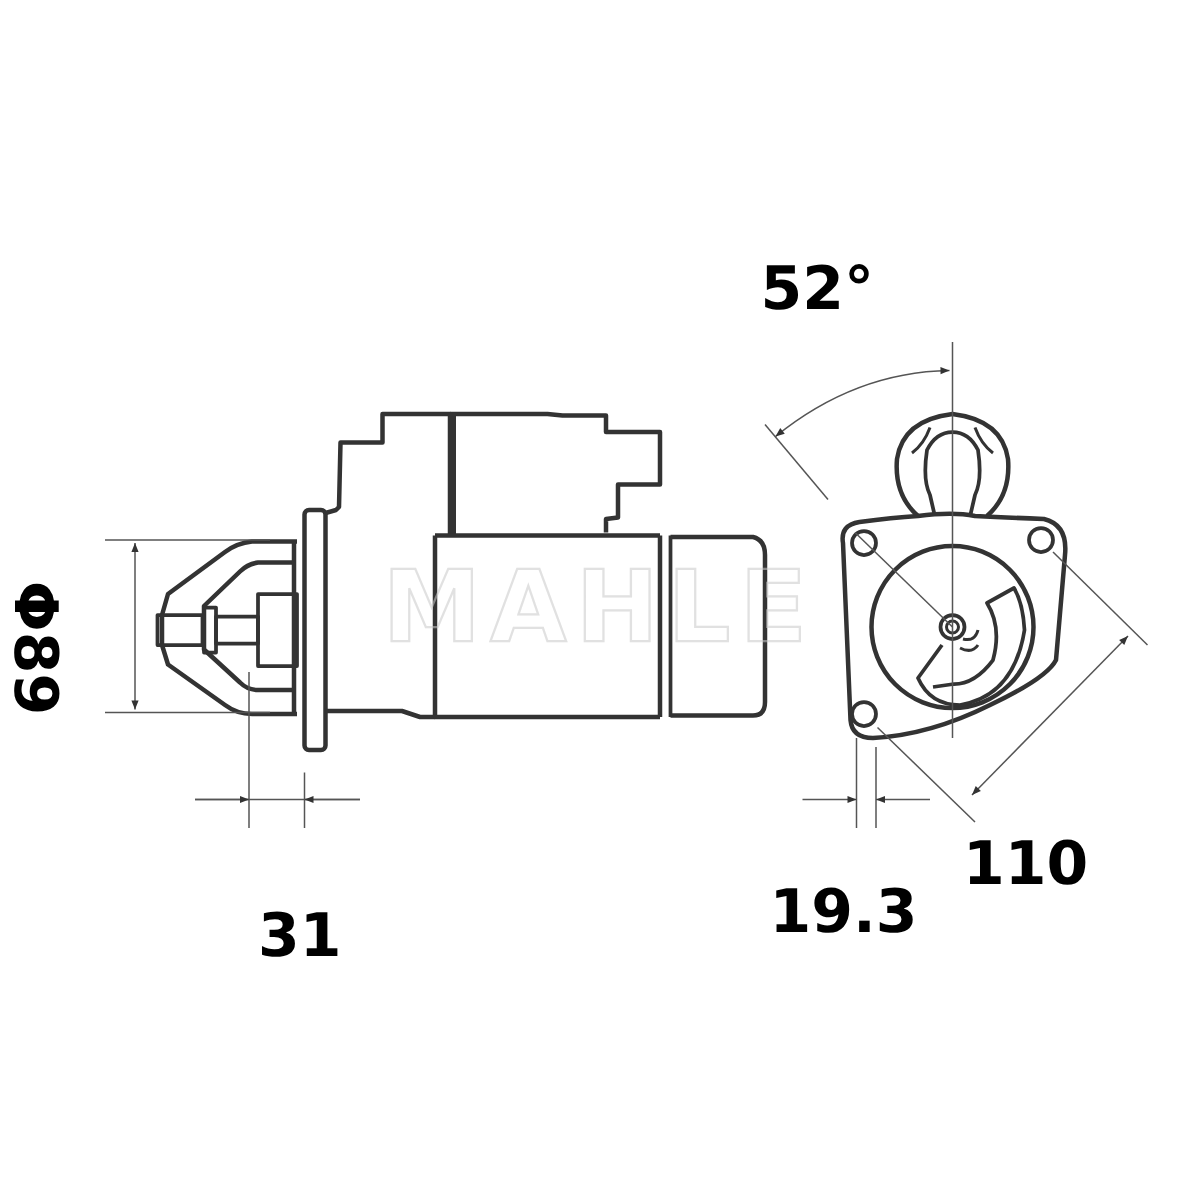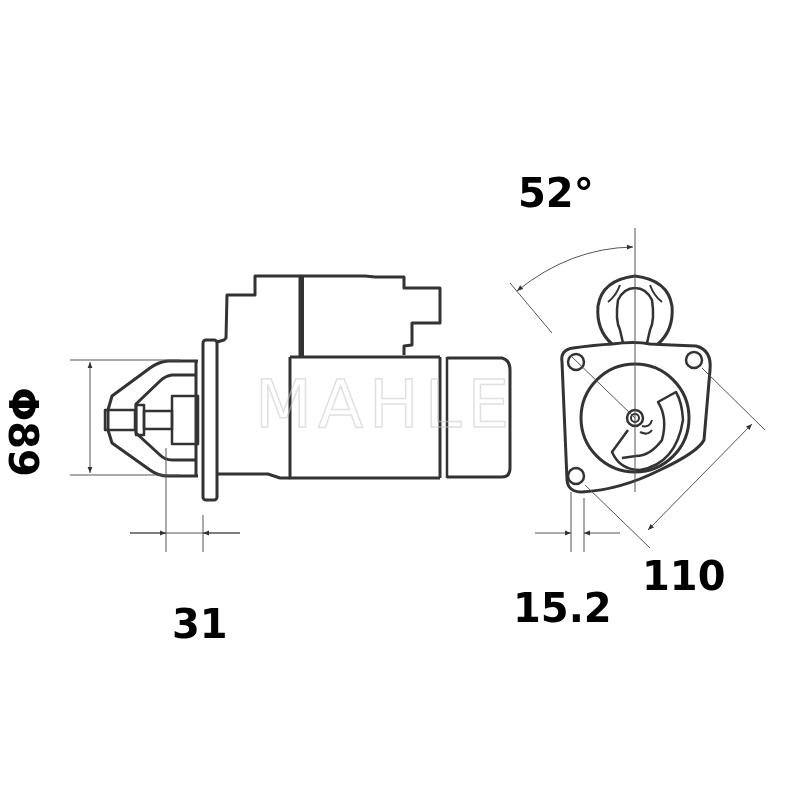--- a/index.html
+++ b/index.html
@@ -1,19 +1,19 @@
 <!DOCTYPE html>
 <html><head>
 <meta charset="utf-8">
 <style>
   html, body { margin:0; padding:0; background:#ffffff; }
   body { width:800px; height:800px; position:relative; overflow:hidden; font-family:"DejaVu Sans", sans-serif; }
   #drawing { position:absolute; left:0; top:0; width:800px; height:800px; }
   .lbl { position:absolute; font-family:"DejaVu Sans", sans-serif; font-weight:bold; color:#000; font-size:40px; line-height:1; white-space:nowrap; }
-  .watermark { position:absolute; left:255px; top:372px; font-family:"DejaVu Sans", sans-serif; font-weight:normal; font-size:66px; letter-spacing:6px;
+  .watermark { position:absolute; left:255px; top:372px; font-family:"DejaVu Sans", sans-serif; font-weight:bold; font-size:66px; letter-spacing:6px;
                color:transparent; -webkit-text-stroke:1.5px rgba(200,200,200,0.55); line-height:1; }
 </style>
 </head>
 <body>
 
 <svg id="drawing" viewBox="0 0 800 800" xmlns="http://www.w3.org/2000/svg">
   <defs>
     <marker id="arr" viewBox="0 0 10 10" refX="10" refY="5" markerWidth="8" markerHeight="6" orient="auto-start-reverse">
       <path d="M0,1 L10,5 L0,9 z" fill="#333"></path>
     </marker>
@@ -87,17 +87,17 @@
     <line x1="752" y1="424" x2="648" y2="530" marker-start="url(#arr)" marker-end="url(#arr)"></line>
     <line x1="571" y1="492" x2="571" y2="552"></line>
     <line x1="584" y1="498" x2="584" y2="552"></line>
     <line x1="535" y1="533" x2="571" y2="533" marker-end="url(#arr)"></line>
     <line x1="620" y1="533" x2="584" y2="533" marker-end="url(#arr)"></line>
   </g>
 </svg>
 
 <div class="watermark">MAHLE</div>
 
-<div class="lbl" style="left:518px; top:173px;">52°</div>
+<div class="lbl" style="left:507px; top:173px;">52°</div>
 <div class="lbl" style="left:-22px; top:412px; transform:rotate(90deg); transform-origin:center;">Φ89</div>
 <div class="lbl" style="left:128px; top:604px;margin-left:44px;">31</div>
-<div class="lbl" style="left:513px; top:588px;">15.2</div>
+<div class="lbl" style="left:513px; top:588px;">19.3</div>
 <div class="lbl" style="left:642px; top:556px;">110</div>
 
 </body></html>

